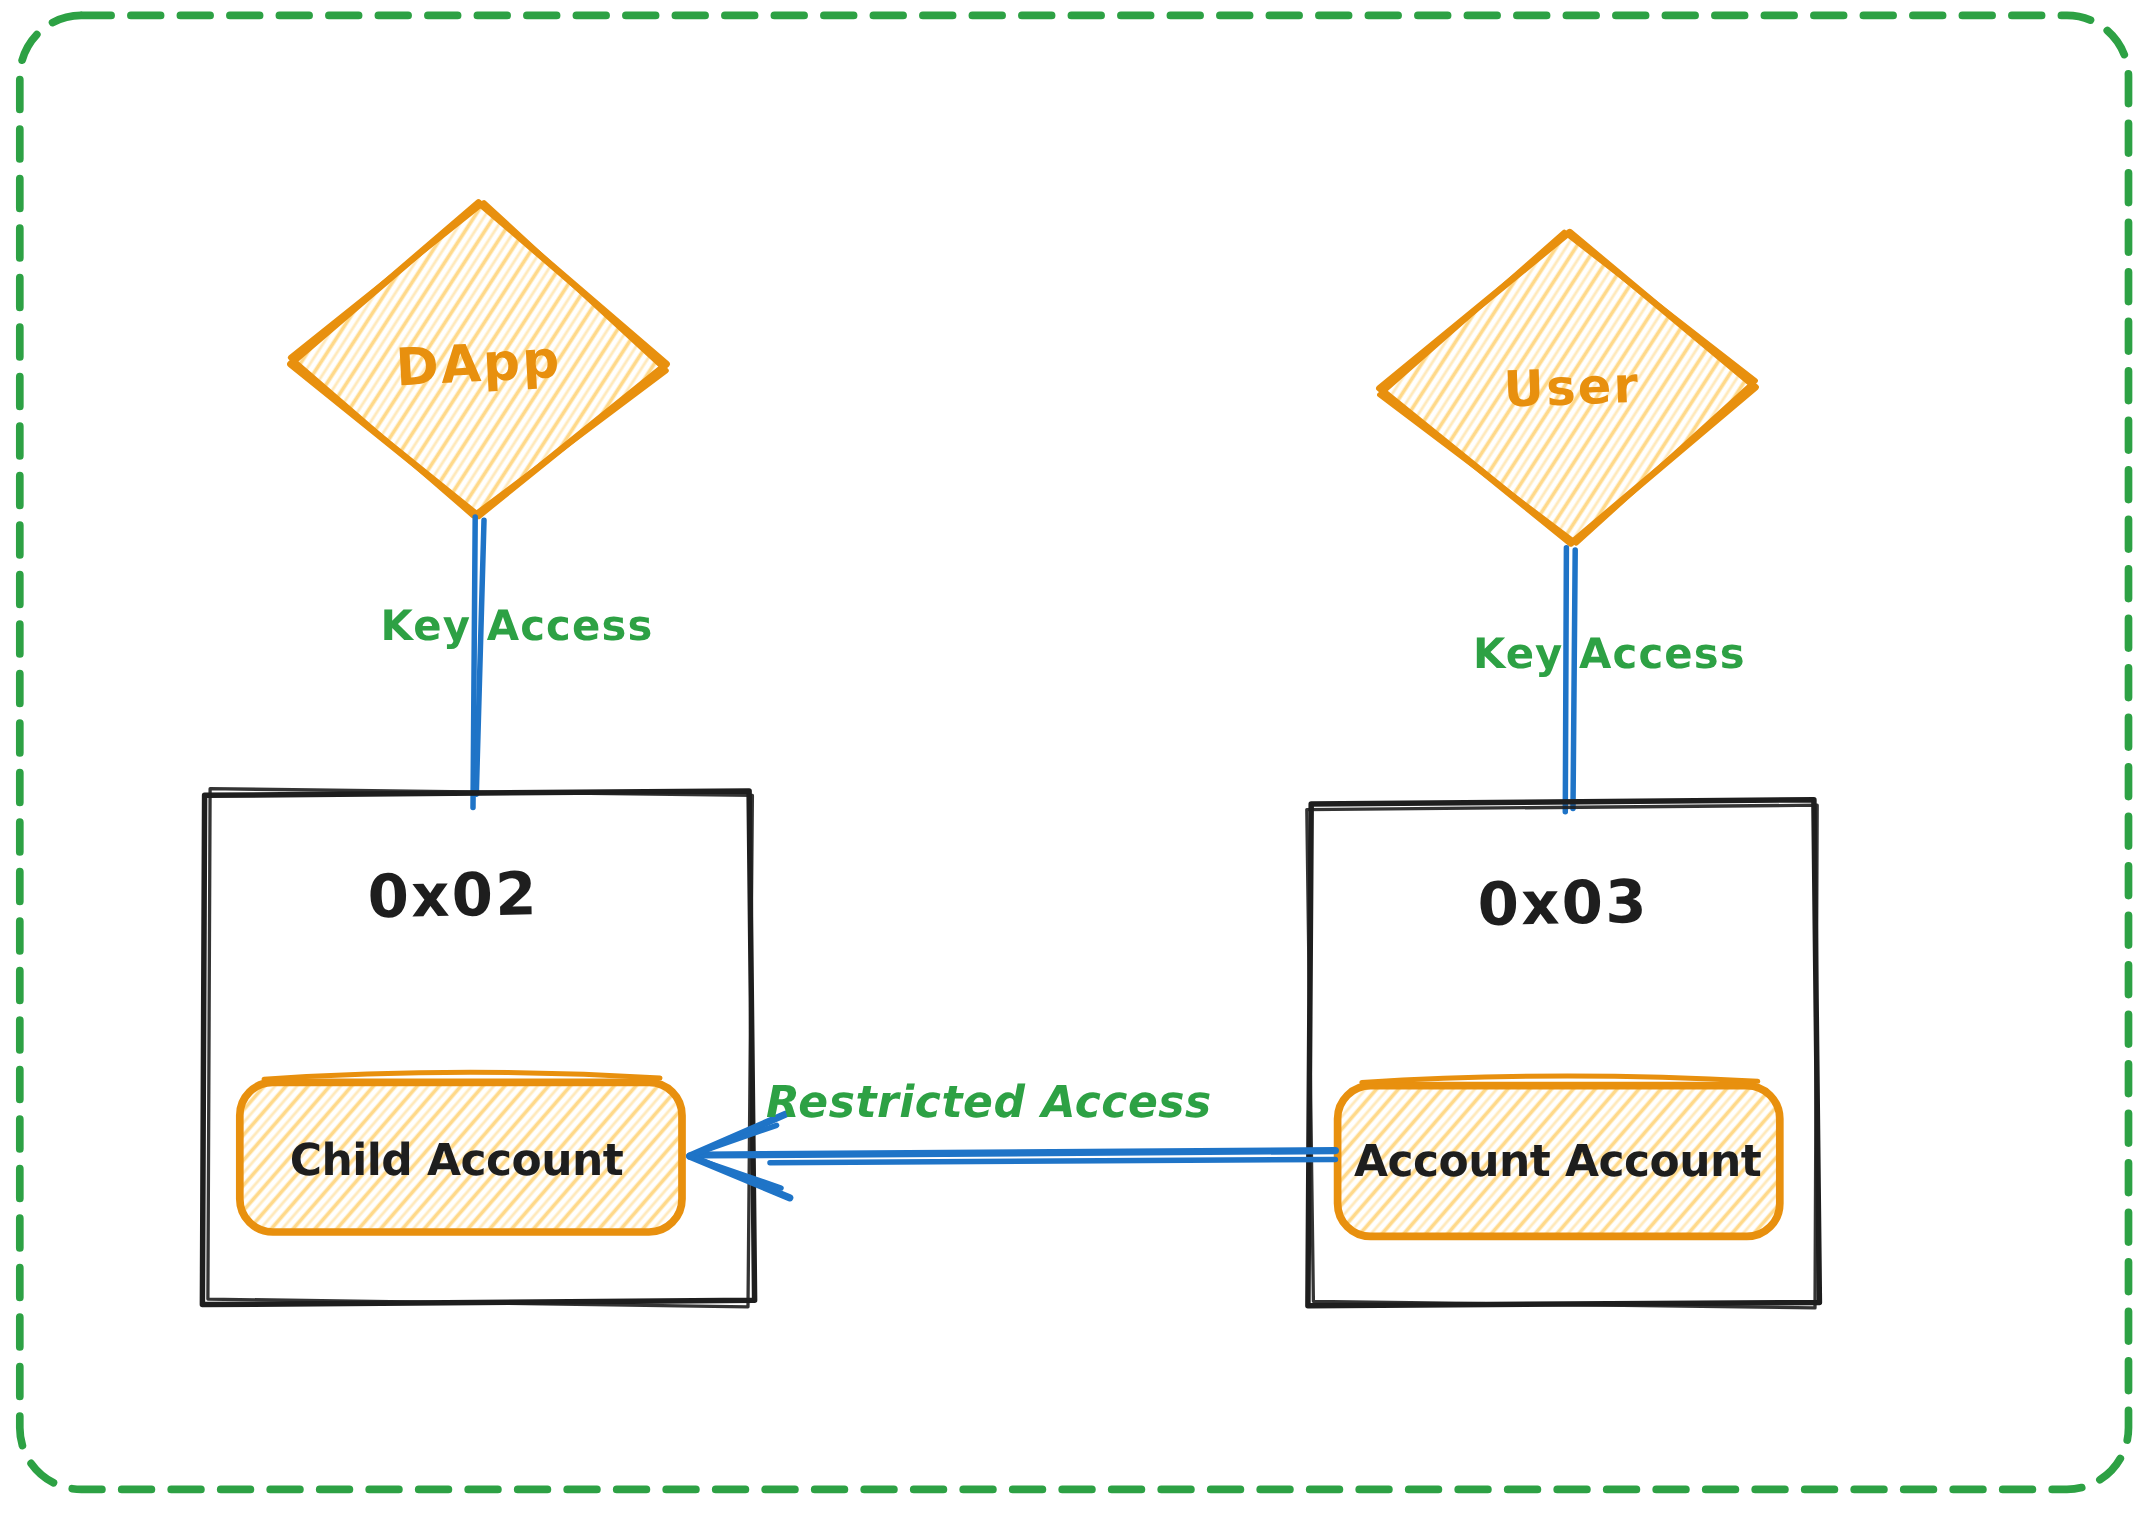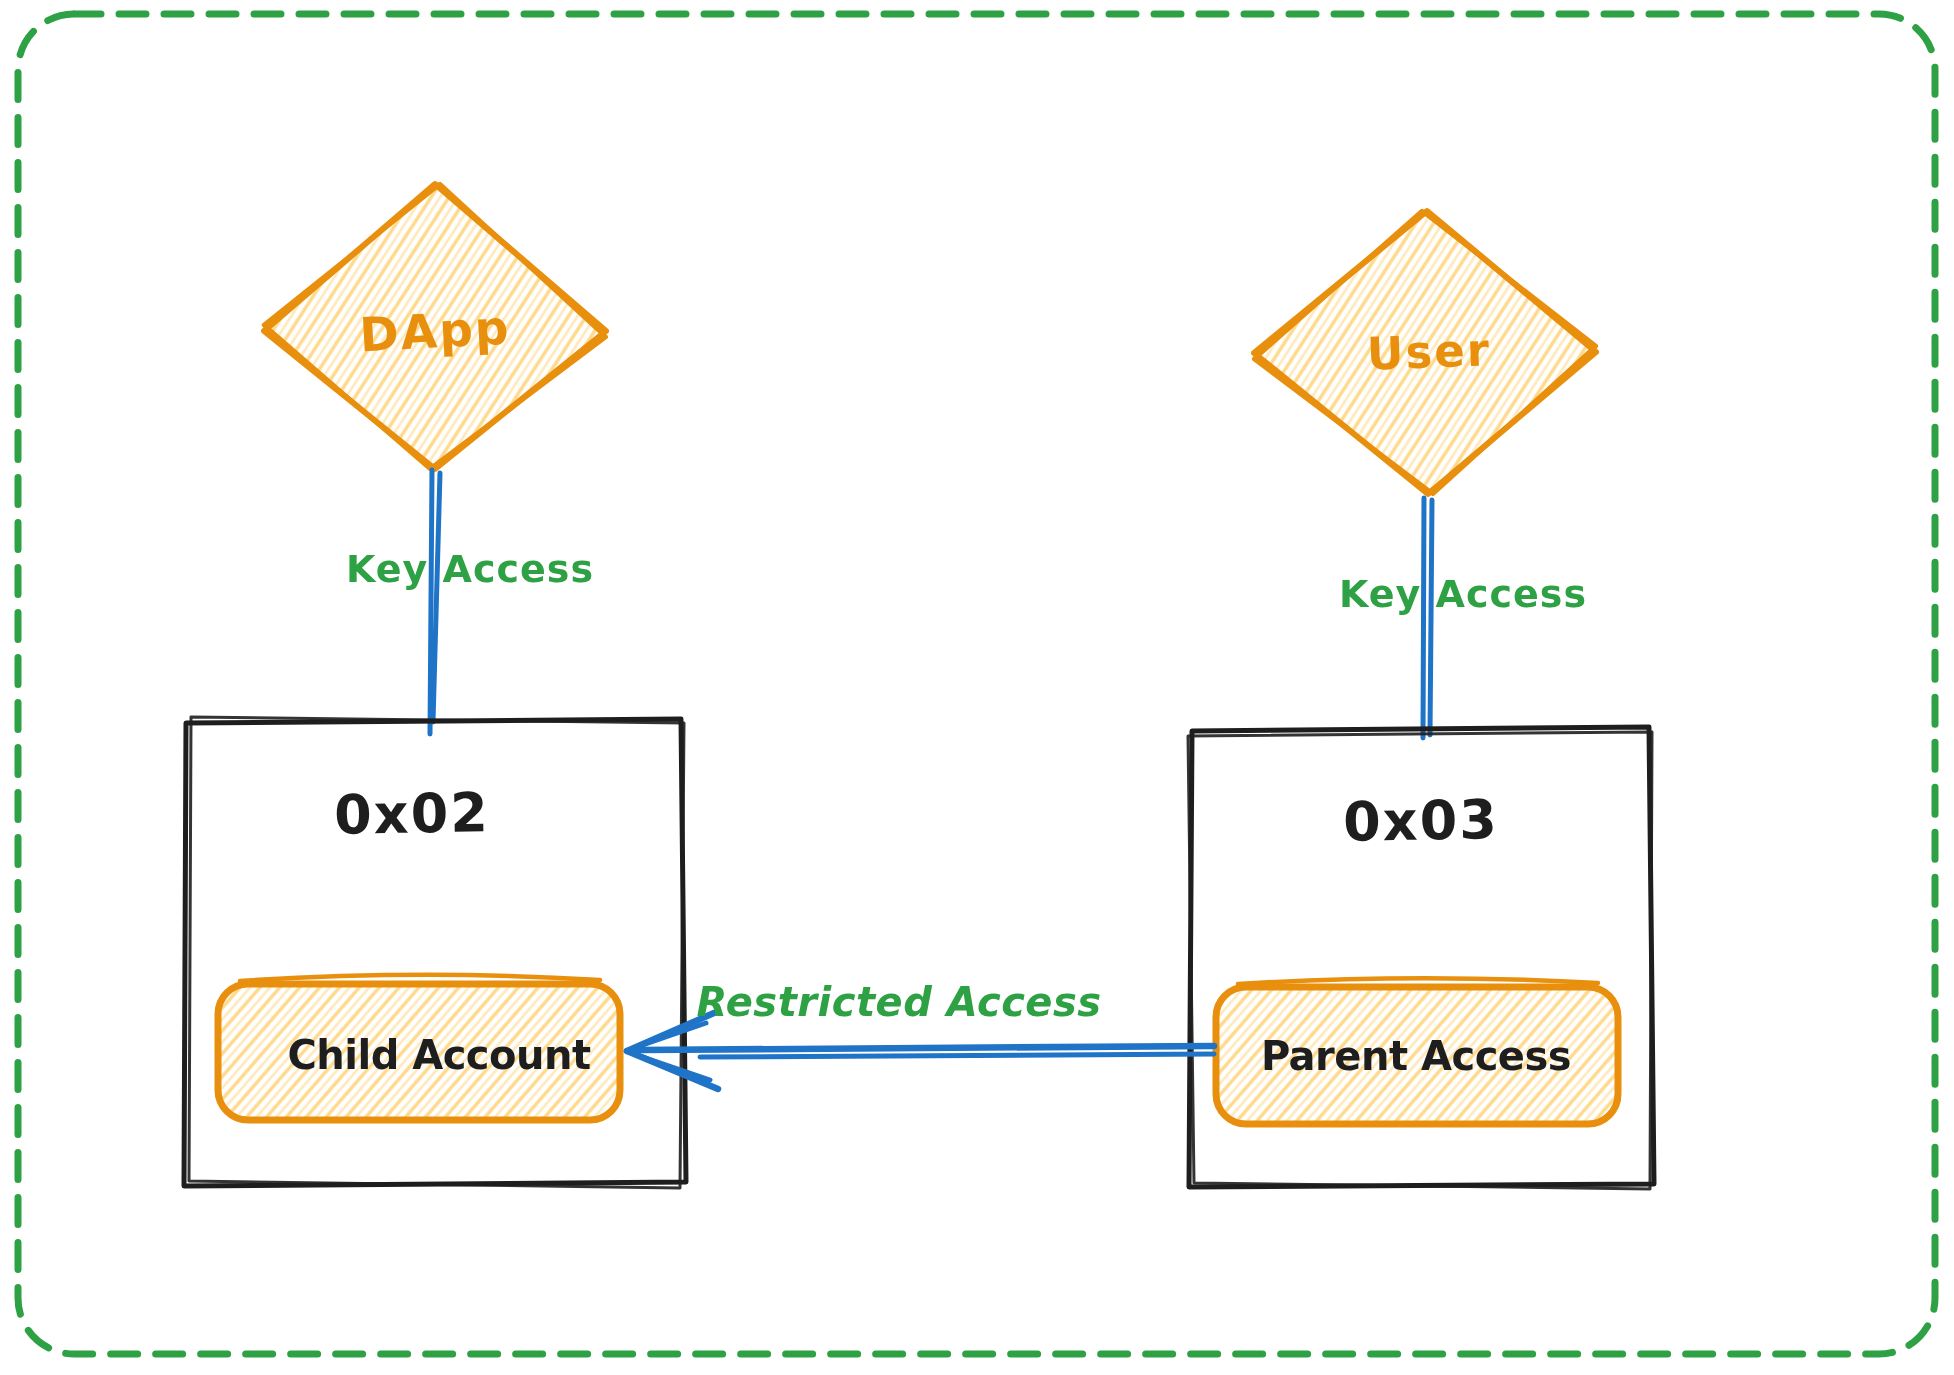--- a/index.html
+++ b/index.html
@@ -43,21 +43,21 @@
   }
   .lbl.orange{color:var(--orange);font-weight:700;}
   .lbl.green{color:var(--green);font-weight:700;}
   .lbl.ink{color:var(--ink);font-weight:700;}
   .dapp-label{left:435px;top:331px;font-size:47px;transform:translate(-50%,-50%) rotate(-3deg);letter-spacing:2px;}
   .user-label{left:1429px;top:352px;font-size:45px;transform:translate(-50%,-50%) rotate(-2deg);letter-spacing:2px;}
   .key1-label{left:470px;top:569px;font-size:38px;letter-spacing:1px;}
   .key2-label{left:1463px;top:594px;font-size:38px;letter-spacing:1px;}
   .box1-title{left:412px;top:814px;font-size:54px;letter-spacing:2px;transform:translate(-50%,-50%) rotate(-1deg);}
   .box2-title{left:1421px;top:821px;font-size:54px;letter-spacing:2px;transform:translate(-50%,-50%) rotate(-1deg);}
-  .child-label{left:439px;top:1055px;font-size:40px;letter-spacing:-0.5px;}
+  .child-label{left:415px;top:1055px;font-size:40px;letter-spacing:-0.5px;}
   .parent-label{left:1416px;top:1056px;font-size:40px;letter-spacing:-0.5px;}
   .restricted-label{left:899px;top:1002px;font-size:40px;letter-spacing:0.5px;font-style:italic;}
 </style>
 </head>
 <body>
 
 <div id="stage">
 
   <svg id="shapes" viewBox="0 0 1954 1375" xmlns="http://www.w3.org/2000/svg">
     <defs>
@@ -132,16 +132,16 @@
   <div class="lbl green key1-label">Key Access</div>
 
   <div class="lbl green key2-label">Key Access</div>
 
   <div class="lbl ink box1-title">0x02</div>
 
   <div class="lbl ink box2-title">0x03</div>
 
   <div class="lbl ink child-label">Child Account</div>
 
-  <div class="lbl ink parent-label">Parent Access</div>
+  <div class="lbl ink parent-label">Account Account</div>
 
   <div class="lbl green restricted-label">Restricted Access</div>
 </div>
 
 </body></html>

